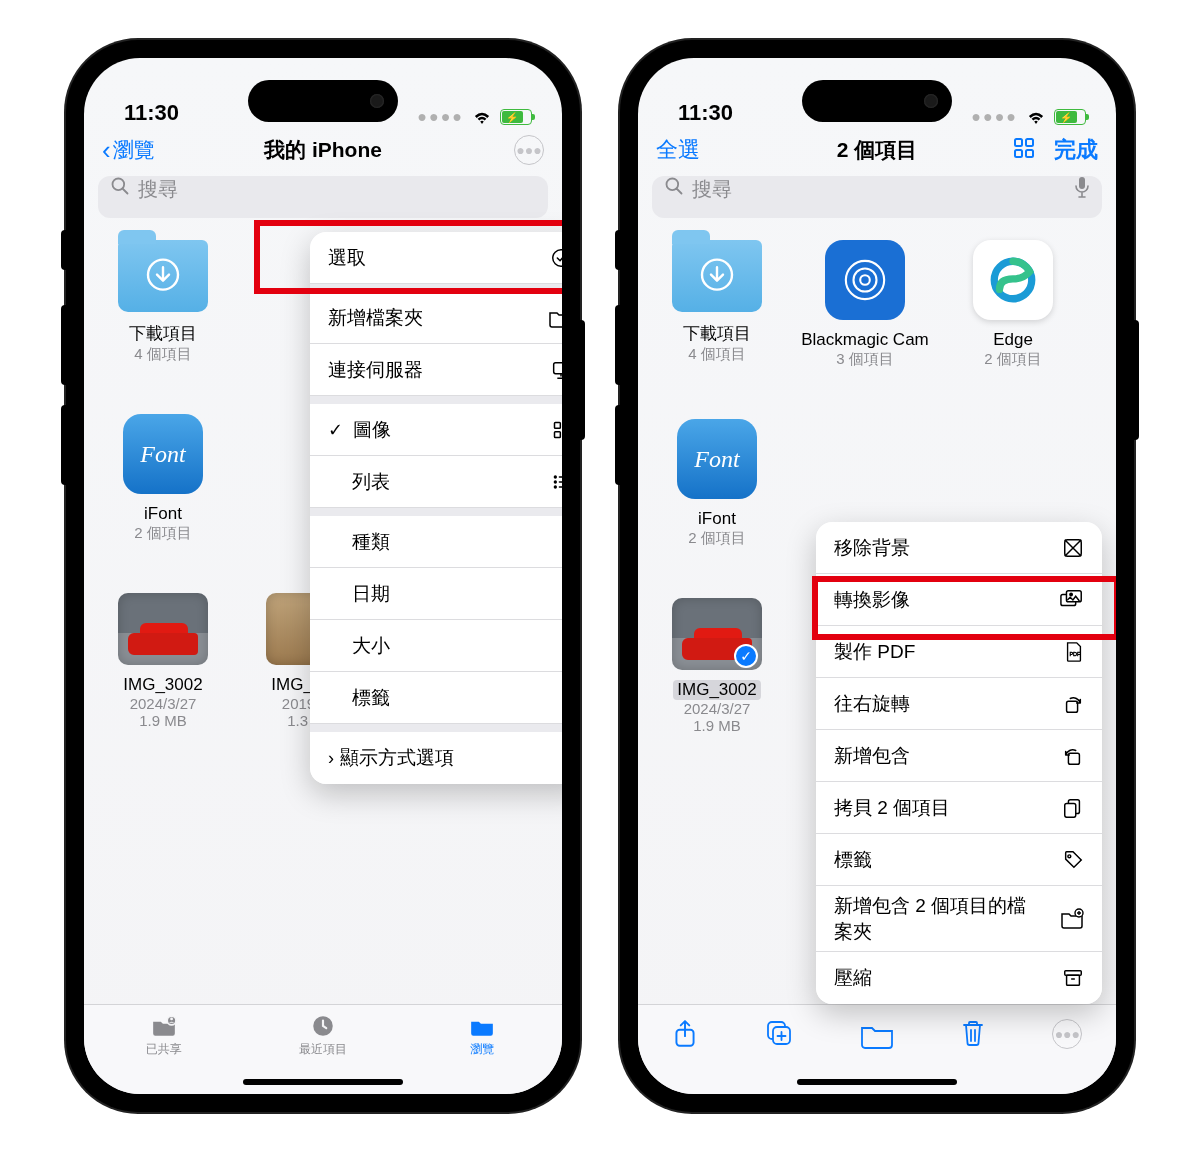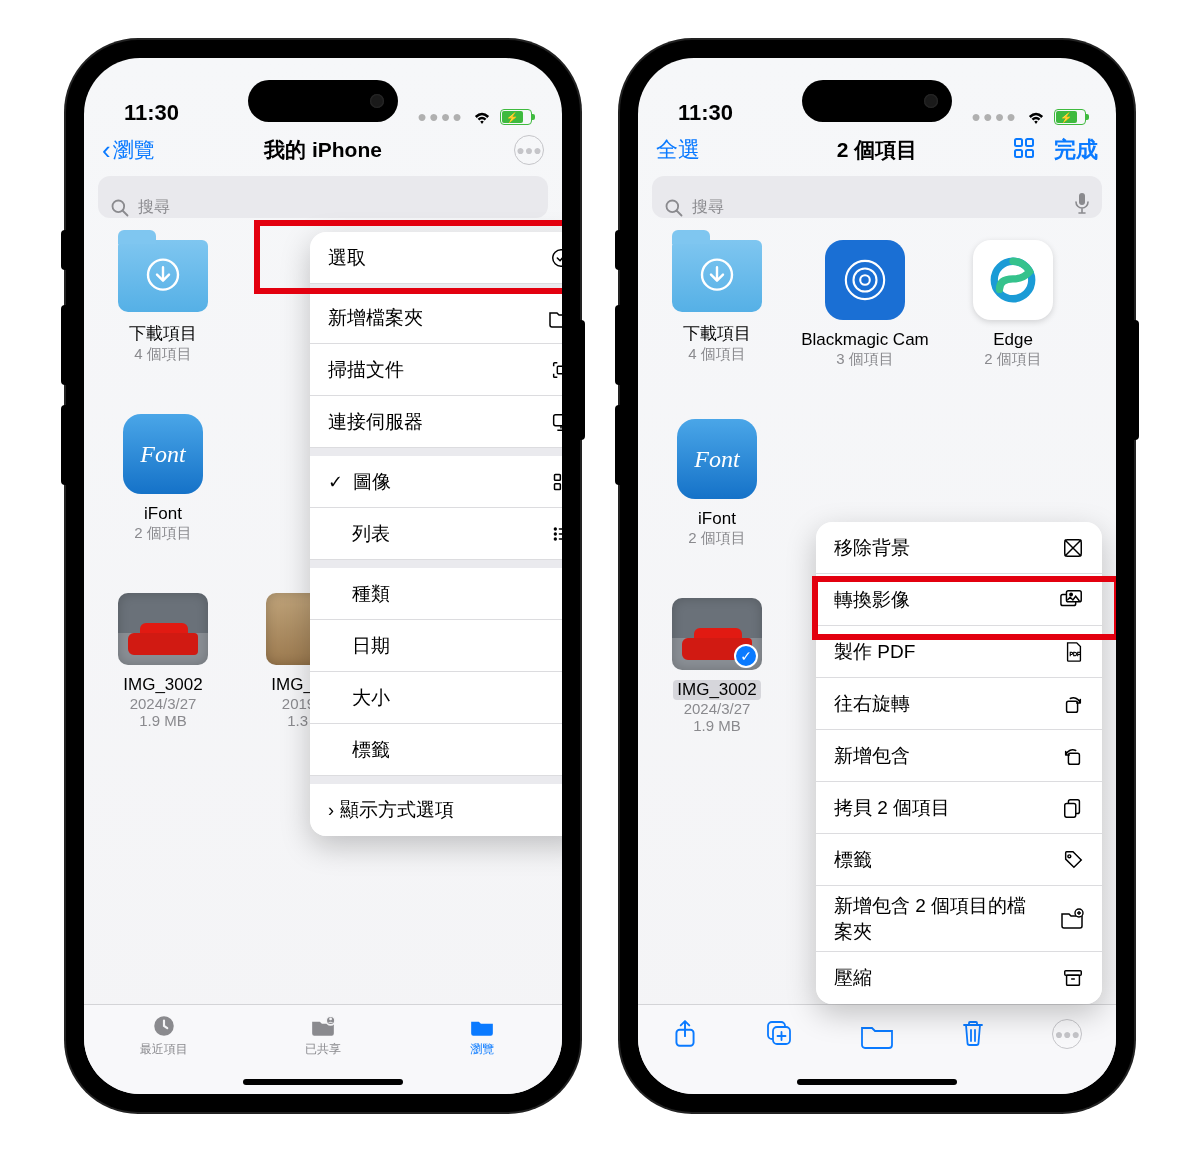--- a/index.html
+++ b/index.html
@@ -24,21 +24,21 @@
 
   .nav { height:44px; display:flex; align-items:center; padding:0 18px; position:relative;}
   .nav-back { color:#0a7aff; font-size:21px; display:flex; align-items:center; gap:2px;}
   .chev-back { font-size:26px; font-weight:500; line-height:0;}
   .nav-title { position:absolute; left:0; right:0; text-align:center; font-size:21px; font-weight:600;}
   .nav-right { position:absolute; right:18px; display:flex; align-items:center; gap:18px;}
   .ellipsis-circle { width:30px; height:30px; border:1.5px solid #c5c5c9; border-radius:50%; display:flex; align-items:center; justify-content:center; color:#c5c5c9; font-size:14px;}
   .nav-link { color:#0a7aff; font-size:22px; }
   .grid-icon svg { stroke:#0a7aff; }
 
-  .search { margin:4px 14px 12px; background:#e9e9ed; border-radius:12px; height:42px; display:flex; align-items:flex-end; padding:0 12px; color:#8a8a8e; font-size:16px; gap:8px;}
+  .search { margin:4px 14px 12px; background:#e9e9ed; border-radius:12px; height:42px; display:flex; align-items:flex-start; padding:0 12px; color:#8a8a8e; font-size:20px; gap:8px;}
   .mic { margin-left:auto; color:#8a8a8e;}
 
   .content { padding:0 14px; position:relative;}
   .files-grid { display:flex; flex-direction:column; gap:50px; margin-top:22px;}
   .file-row { display:flex; gap:18px;}
   .file-item { width:130px; display:flex; flex-direction:column; align-items:center; text-align:center;}
   .folder-icon { width:90px; height:72px; background:linear-gradient(#7fc6f0,#55b0e6); border-radius:6px 6px 10px 10px; position:relative; margin-bottom:10px;}
   .folder-icon:before { content:""; position:absolute; top:-10px; left:0; width:38px; height:14px; background:#7fc6f0; border-radius:6px 6px 0 0;}
   .folder-inner { position:absolute; left:50%; top:50%; transform:translate(-50%,-44%); color:#fff; font-size:32px;}
   .folder-img { width:90px; height:72px; border-radius:10px; background:#ddd; position:relative; margin-bottom:10px; overflow:hidden; box-shadow:inset 0 0 12px rgba(0,0,0,.2);}
@@ -190,29 +190,20 @@
         <span>新增檔案夾</span>
         <span class="pop-icon">
             <svg width="24" height="22" viewBox="0 0 24 22">
               <path d="M2 6 h7 l2 2 h11 v10 a2 2 0 0 1-2 2 H4 a2 2 0 0 1-2-2 Z" fill="none" stroke="#000" stroke-width="1.5"></path>
               <circle cx="19" cy="5" r="4" fill="#fff" stroke="#000" stroke-width="1.4"></circle>
               <path d="M19 3 v4 M17 5 h4" stroke="#000" stroke-width="1.4"></path>
             </svg>
           </span>
       </div>
       <div class="pop-item">
-        <span>掃描文件</span>
-        <span class="pop-icon">
-            <svg width="22" height="22" viewBox="0 0 24 24" fill="none" stroke="#000" stroke-width="1.6">
-              <path d="M4 8V5a1 1 0 011-1h3M20 8V5a1 1 0 00-1-1h-3M4 16v3a1 1 0 001 1h3M20 16v3a1 1 0 01-1 1h-3"></path>
-              <rect x="8" y="8" width="8" height="8" rx="1"></rect>
-            </svg>
-          </span>
-      </div>
-      <div class="pop-item">
         <span>連接伺服器</span>
         <span class="pop-icon">
             <svg width="22" height="22" viewBox="0 0 24 24" fill="none" stroke="#000" stroke-width="1.6">
               <rect x="4" y="4" width="16" height="12" rx="2"></rect>
               <path d="M12 16 v3 M8 21 h8"></path>
             </svg>
           </span>
       </div>
       <div class="pop-sep"></div>
       <div class="pop-item check">
@@ -255,35 +246,35 @@
       <div class="pop-sep"></div>
       <div class="pop-item">
         <span class="chev-right">›</span>
         <span>顯示方式選項</span>
       </div>
     </div>
 
     <div class="red-box-1"></div>
 
     <div class="bottom-tabs">
-      <div class="tab inactive">
-        <svg viewBox="0 0 24 24">
-            <circle cx="12" cy="12" r="9" fill="#8a8a8e"></circle>
-            <path d="M12 7 v5 l3 2" stroke="#f4f4f6" stroke-width="2" fill="none" stroke-linecap="round"></path>
-          </svg>
-        <span>最近項目</span>
-      </div>
       <div class="tab inactive">
         <svg viewBox="0 0 24 24">
             <path d="M2 8 h7 l2 2 h11 v9 a2 2 0 0 1-2 2 H4 a2 2 0 0 1-2-2 Z" fill="#8a8a8e"></path>
             <circle cx="19" cy="7" r="4" fill="#8a8a8e" stroke="#f4f4f6" stroke-width="1.5"></circle>
             <circle cx="19" cy="5.5" r="1.3" fill="#f4f4f6"></circle>
             <path d="M16.5 9 q2.5-2 5 0" fill="#f4f4f6"></path>
           </svg>
         <span>已共享</span>
+      </div>
+      <div class="tab inactive">
+        <svg viewBox="0 0 24 24">
+            <circle cx="12" cy="12" r="9" fill="#8a8a8e"></circle>
+            <path d="M12 7 v5 l3 2" stroke="#f4f4f6" stroke-width="2" fill="none" stroke-linecap="round"></path>
+          </svg>
+        <span>最近項目</span>
       </div>
       <div class="tab active">
         <svg viewBox="0 0 24 24">
             <path d="M2 8 h7 l2 2 h11 v9 a2 2 0 0 1-2 2 H4 a2 2 0 0 1-2-2 Z" fill="#0a7aff"></path>
           </svg>
         <span>瀏覽</span>
       </div>
     </div>
     <div class="home-ind"></div>
   </div>

